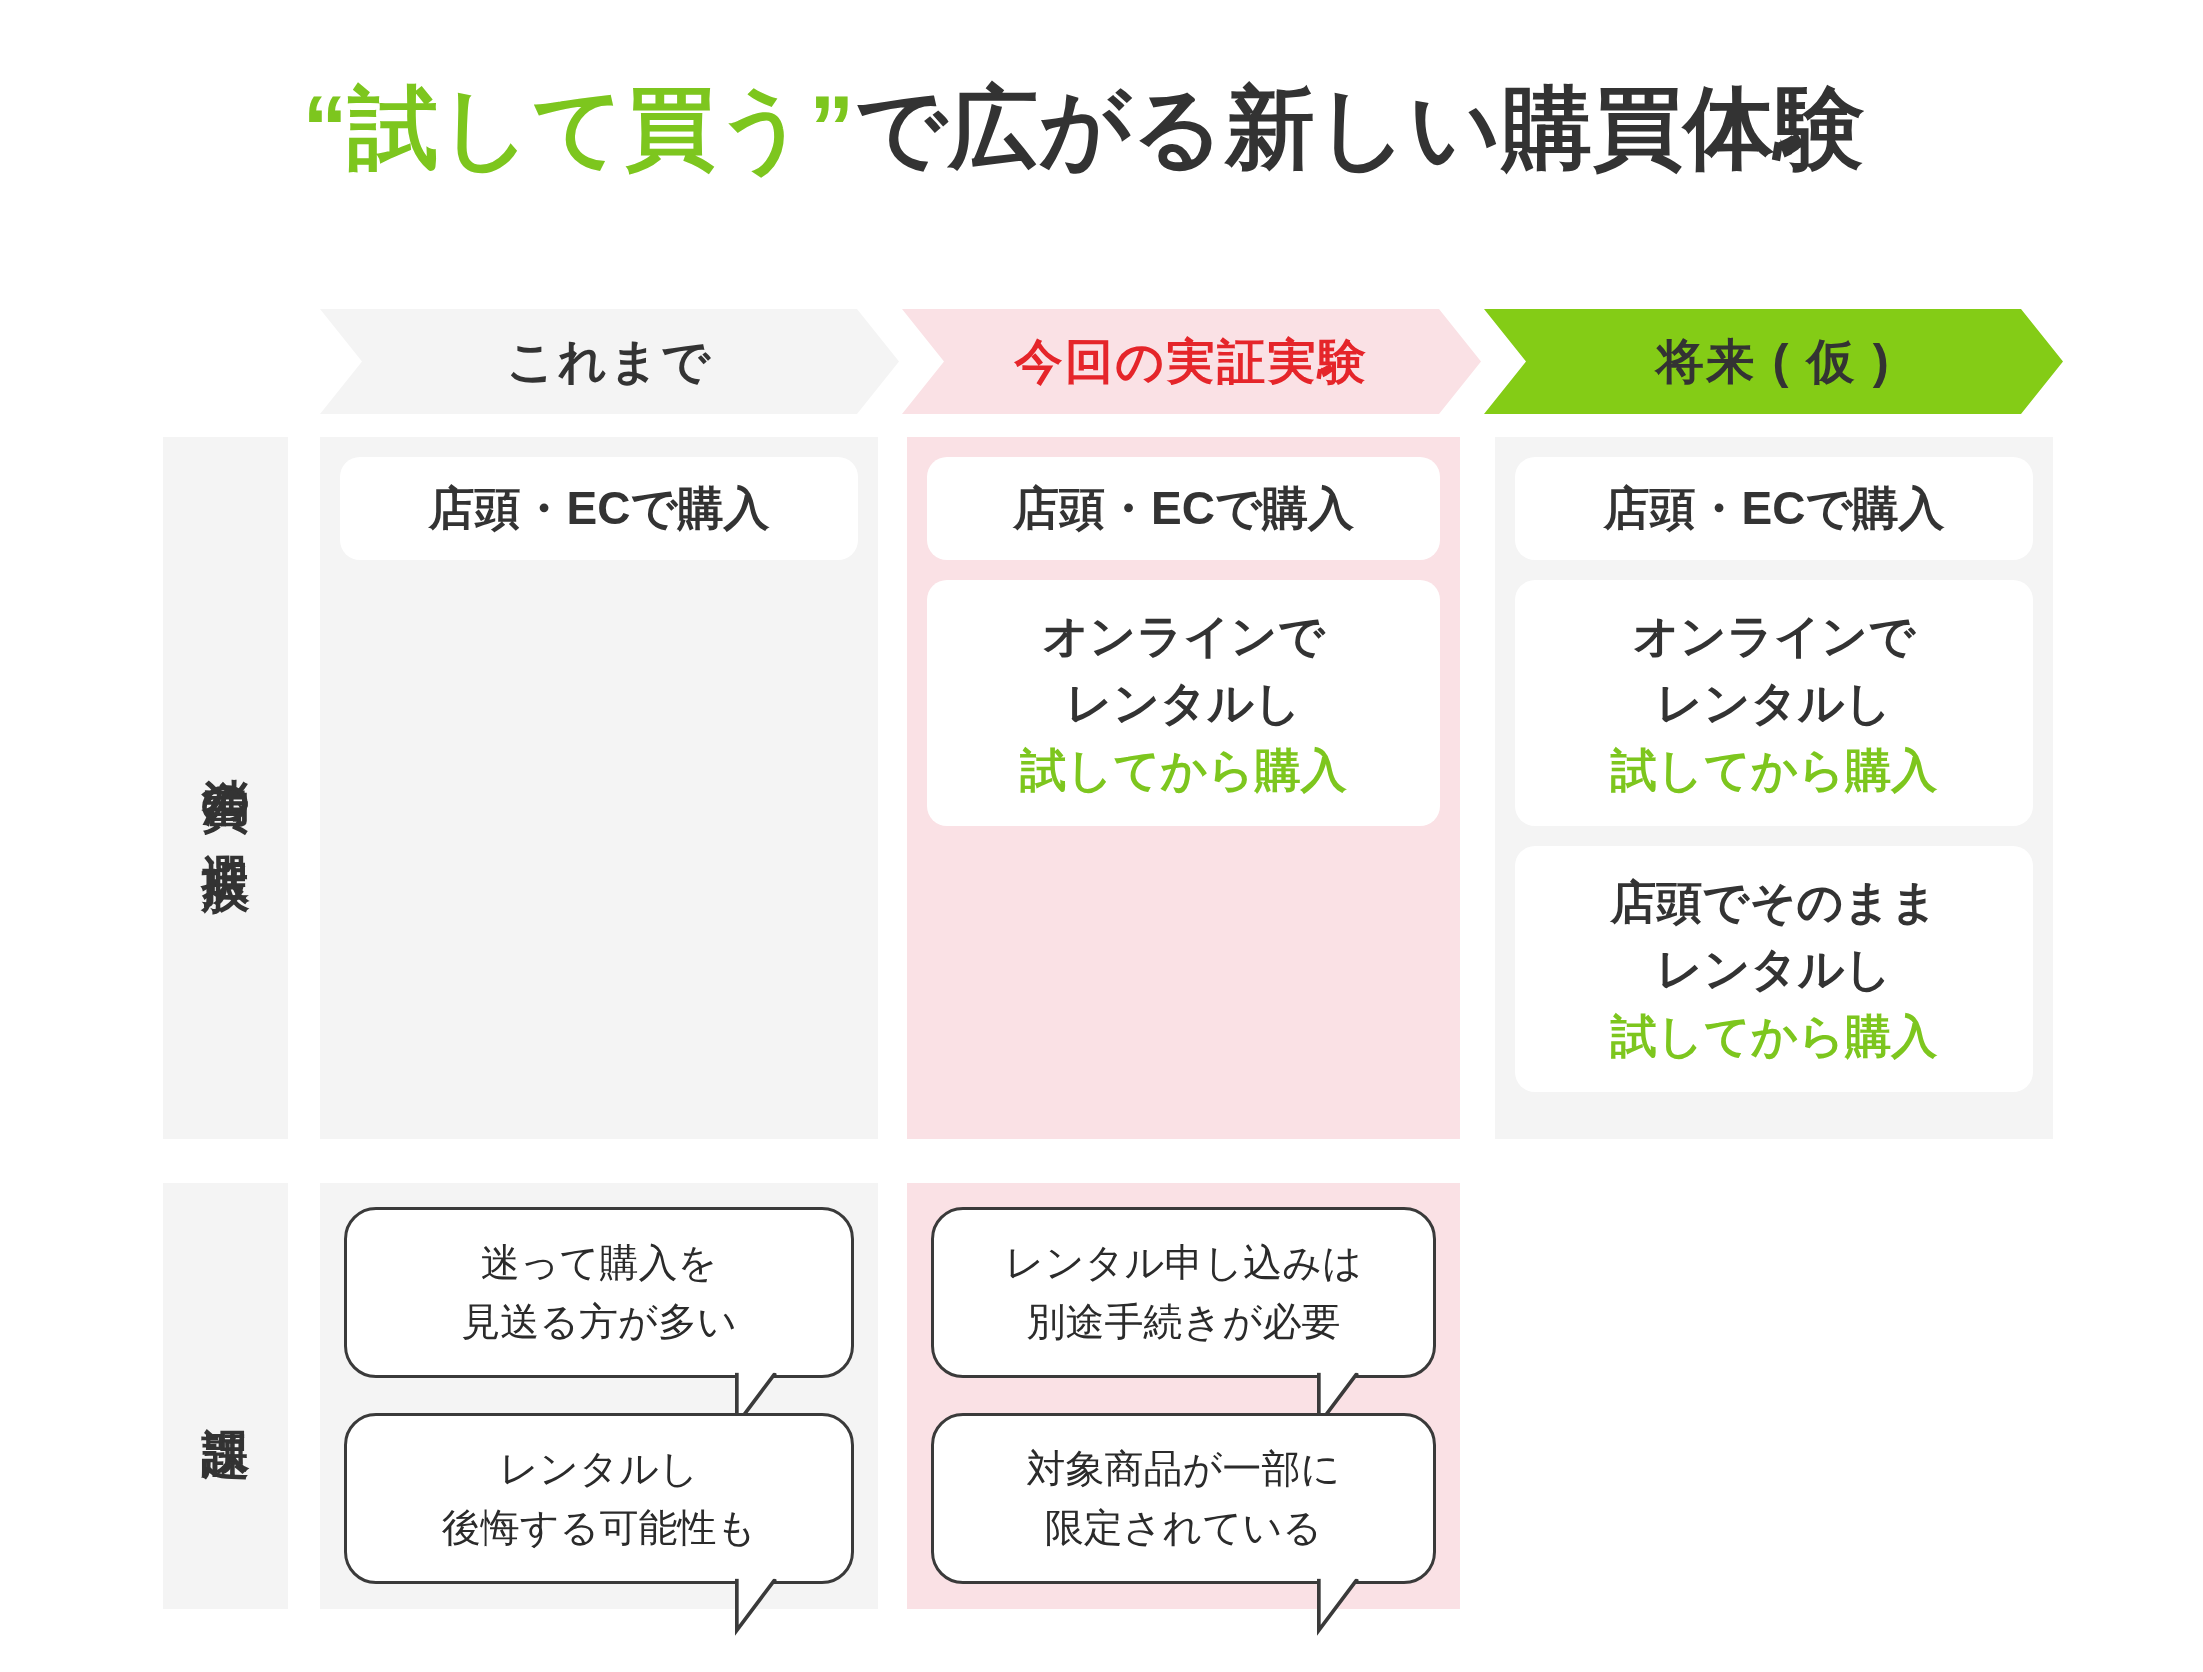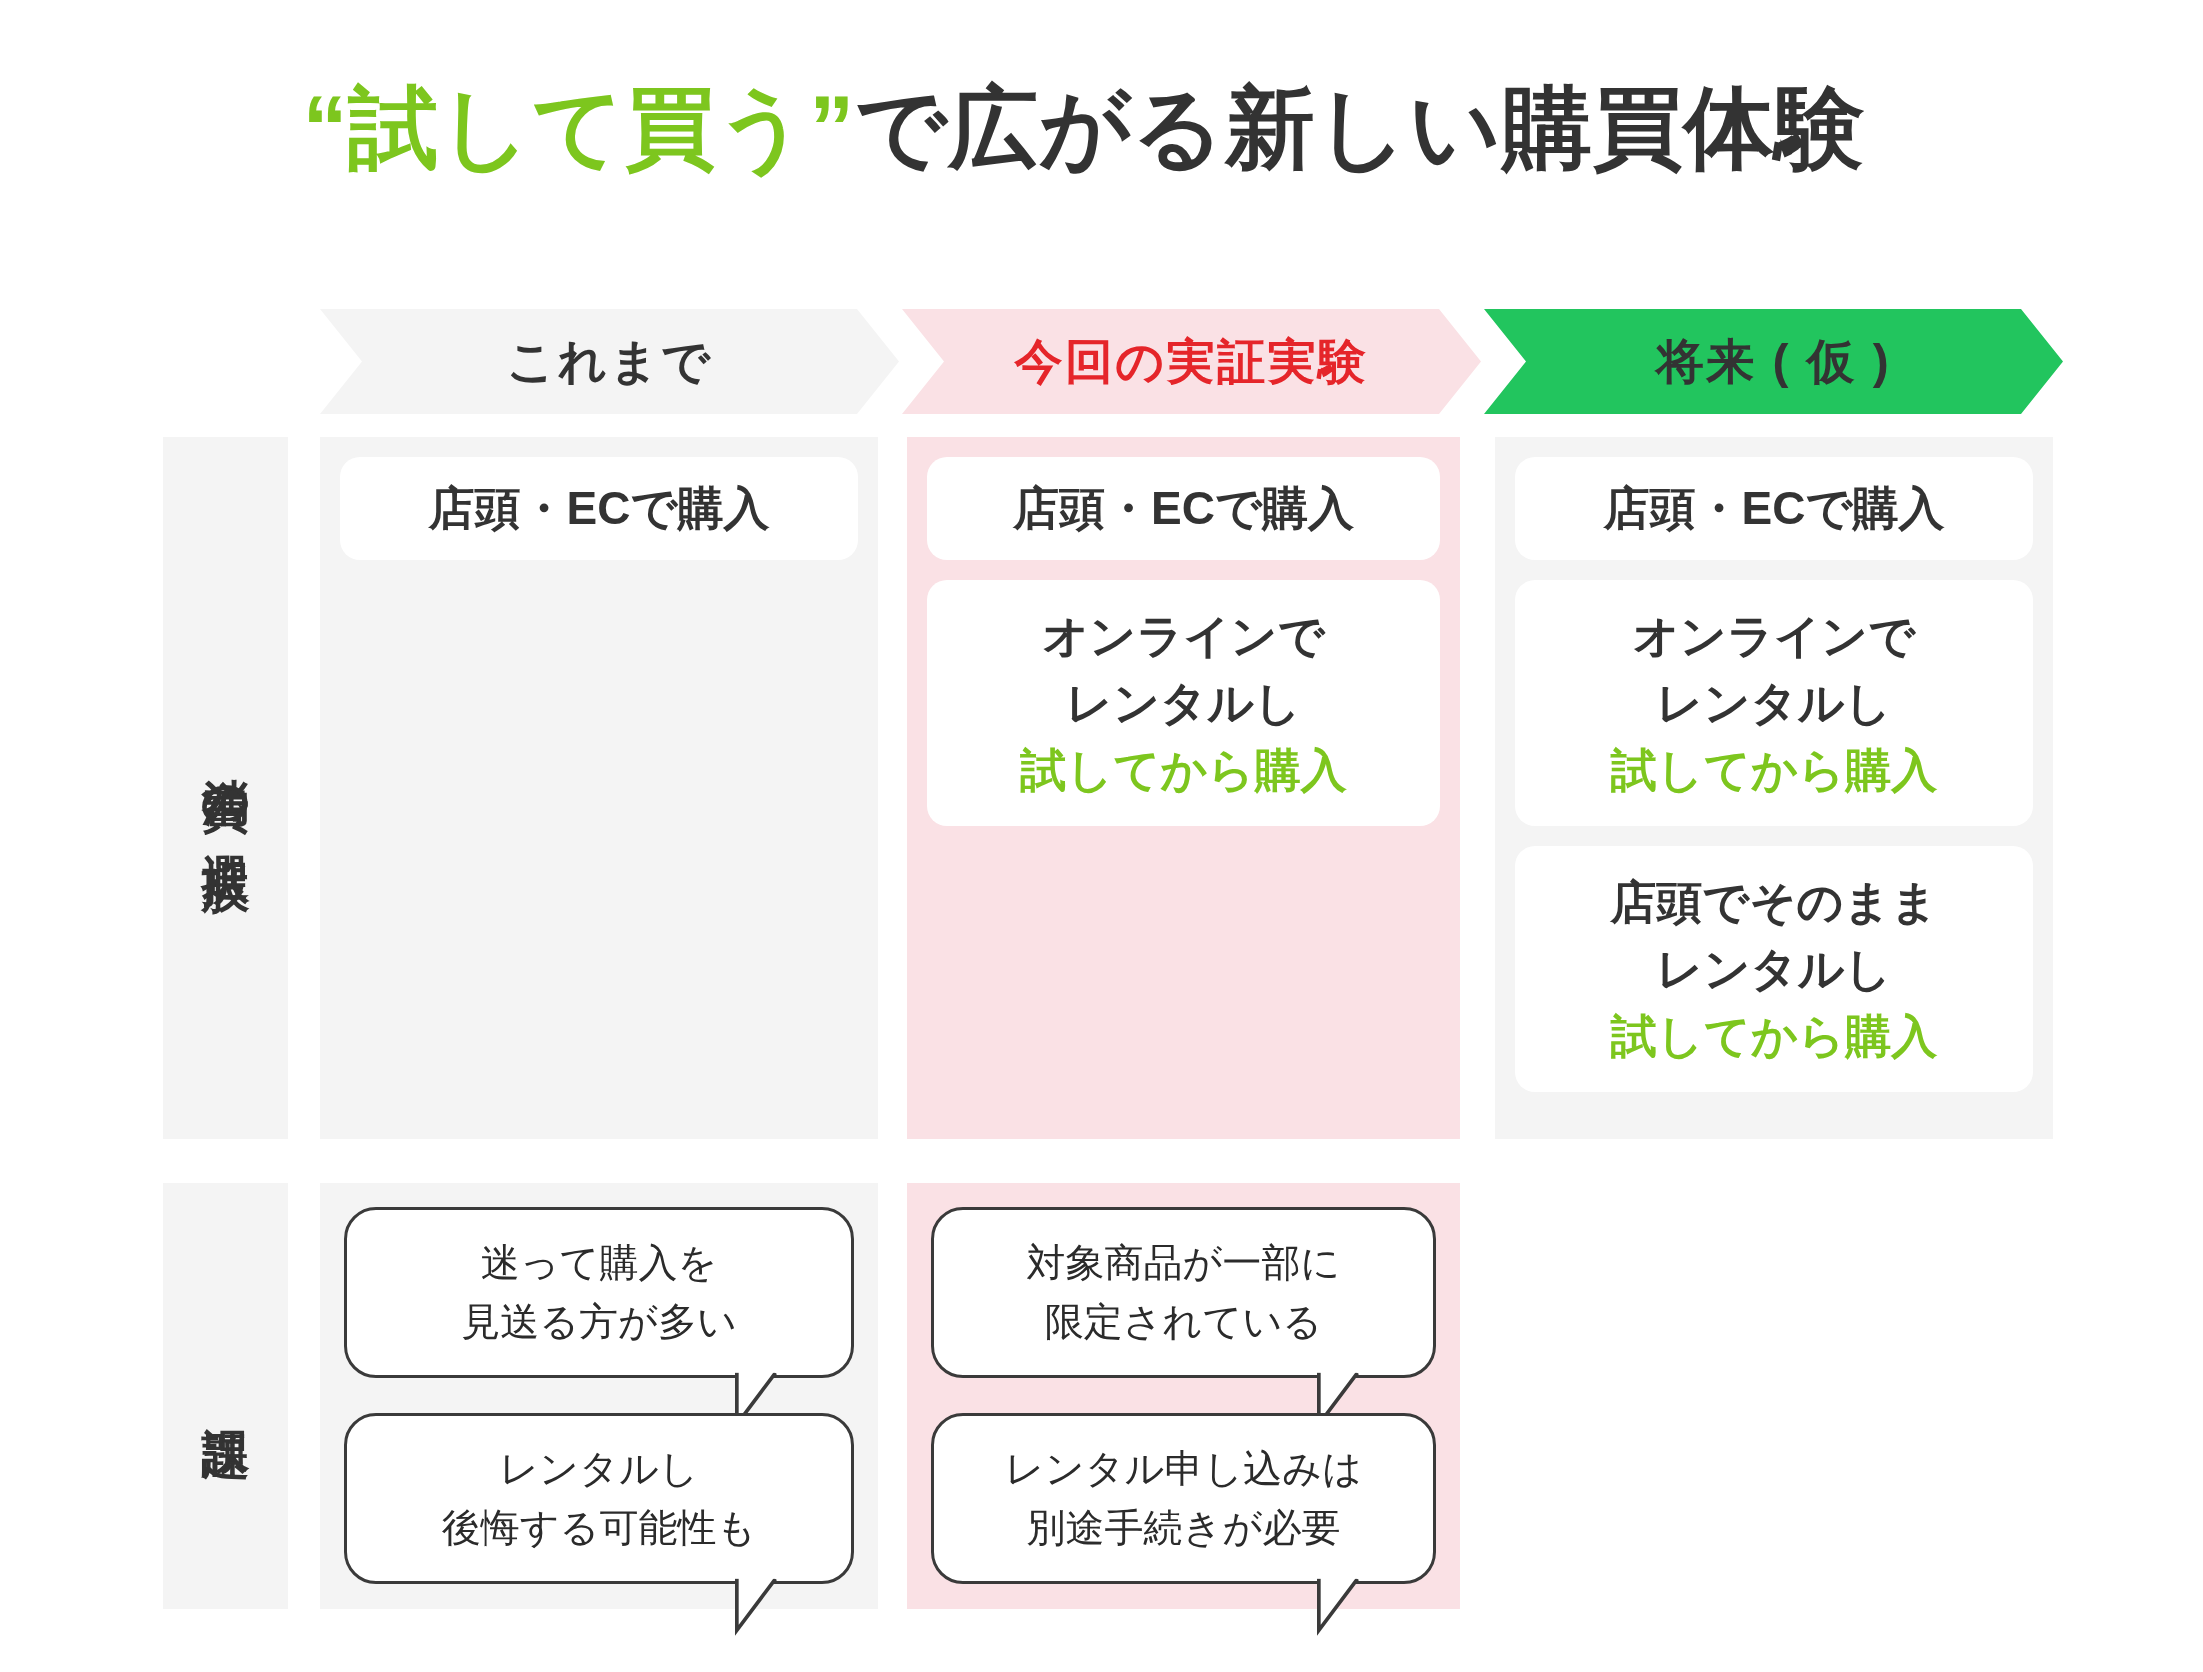--- a/index.html
+++ b/index.html
@@ -45,21 +45,21 @@
     justify-content: center;
     font-size: 48px;
     font-weight: 700;
     letter-spacing: 0.05em;
     white-space: nowrap;
     -webkit-clip-path: polygon(0 0, calc(100% - 42px) 0, 100% 50%, calc(100% - 42px) 100%, 0 100%, 42px 50%);
     clip-path: polygon(0 0, calc(100% - 42px) 0, 100% 50%, calc(100% - 42px) 100%, 0 100%, 42px 50%);
   }
   .hdr-1 { left: 320px;  width: 579px;  background: #F4F4F4; color: #333333; }
   .hdr-2 { left: 902px;  width: 579px;  background: #FAE1E5; color: #E5252A; }
-  .hdr-3 { left: 1484px; width: 579px;  background: #22c55e; color: #333333; }
+  .hdr-3 { left: 1484px; width: 579px;  background: #84cc16; color: #333333; }
 
   
   .rail {
     position: absolute;
     left: 163px;
     width: 125px;
     background: #F4F4F4;
     display: flex;
     align-items: center;
     justify-content: center;
@@ -239,36 +239,36 @@
           <path d="M2 0 L2 58 L44 2" fill="none" stroke="#3A3A3A" stroke-width="4" stroke-linejoin="miter"></path>
           <rect x="0" y="-6" width="50" height="8" fill="#ffffff"></rect>
         </svg>
       </div>
     </div>
   </div>
 
   <div class="panel panel-pink r2 c2">
     <div class="bubbles">
       <div class="bubble">
+        <span class="nowrap">レンタル申し込みは</span>
+        <span class="nowrap">別途手続きが必要</span>
+        <svg class="tail" viewBox="0 0 62 62">
+          <path d="M2 0 L2 58 L44 2" fill="#ffffff" stroke="none"></path>
+          <path d="M2 0 L2 58 L44 2" fill="none" stroke="#3A3A3A" stroke-width="4" stroke-linejoin="miter"></path>
+          <rect x="0" y="-6" width="50" height="8" fill="#ffffff"></rect>
+        </svg>
+      </div>
+      <div class="bubble">
         <span class="nowrap">対象商品が一部に</span>
         <span class="nowrap">限定されている</span>
         <svg class="tail" viewBox="0 0 62 62">
           <path d="M2 0 L2 58 L44 2" fill="#ffffff" stroke="none"></path>
           <path d="M2 0 L2 58 L44 2" fill="none" stroke="#3A3A3A" stroke-width="4" stroke-linejoin="miter"></path>
           <rect x="0" y="-6" width="50" height="8" fill="#ffffff"></rect>
         </svg>
       </div>
-      <div class="bubble">
-        <span class="nowrap">レンタル申し込みは</span>
-        <span class="nowrap">別途手続きが必要</span>
-        <svg class="tail" viewBox="0 0 62 62">
-          <path d="M2 0 L2 58 L44 2" fill="#ffffff" stroke="none"></path>
-          <path d="M2 0 L2 58 L44 2" fill="none" stroke="#3A3A3A" stroke-width="4" stroke-linejoin="miter"></path>
-          <rect x="0" y="-6" width="50" height="8" fill="#ffffff"></rect>
-        </svg>
-      </div>
     </div>
   </div>
 
   <div class="panel panel-none r2 c3"></div>
 
 </div>
 
 
 </body></html>

